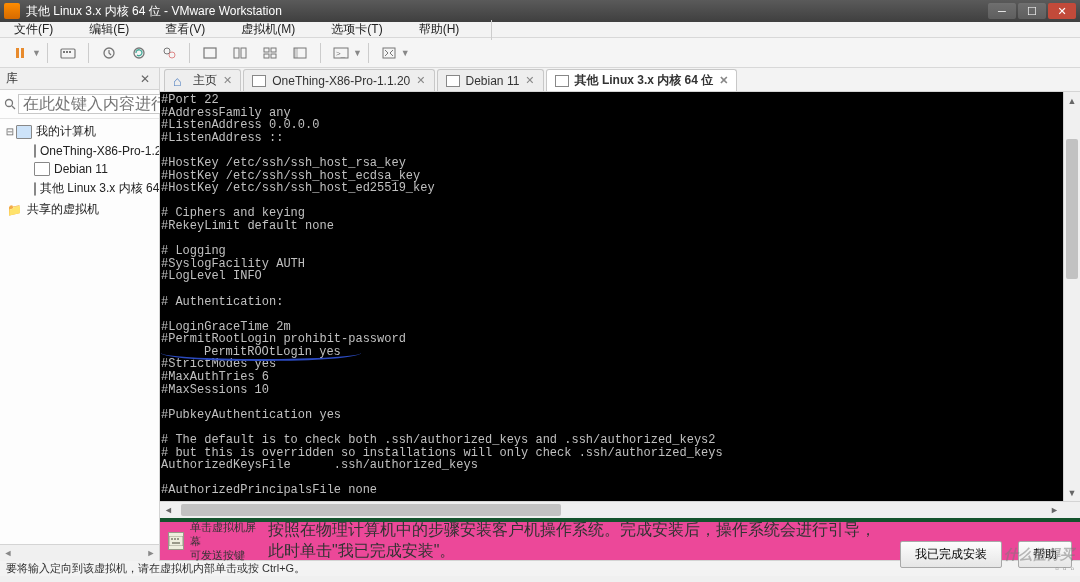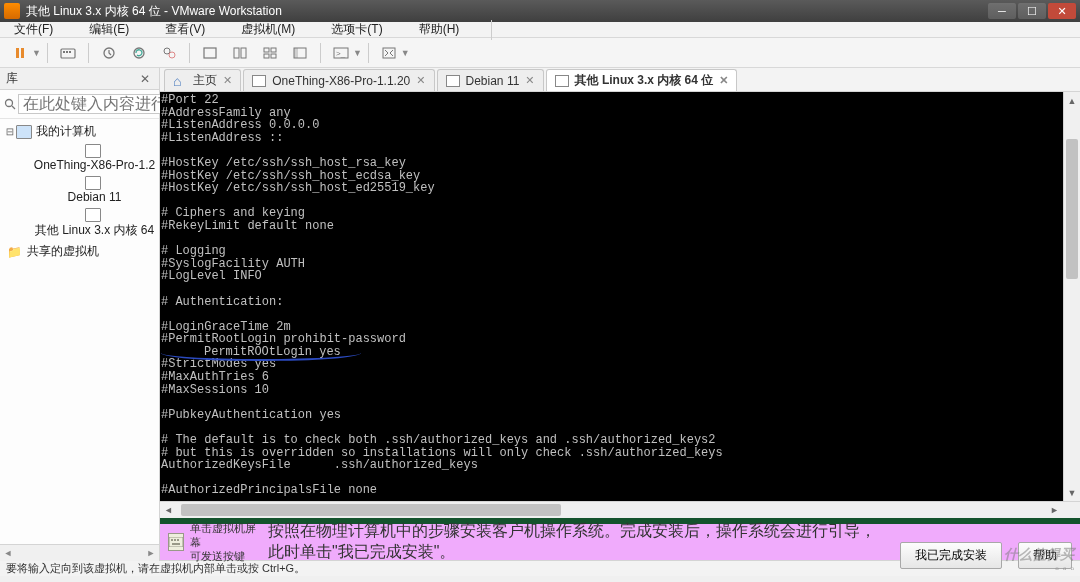--- a/index.html
+++ b/index.html
@@ -37,21 +37,21 @@
     .search-input { flex: 1; border: 1px solid #c8c8c8; padding: 5px 4px; font-size: 16px; height:20px; background:#fff; }
     .search-dd { width:16px; height:20px; border:1px solid #c8c8c8; border-left:none; display:flex; align-items:center; justify-content:center; font-size:8px; color:#555; cursor:pointer; background:#f4f4f4;}
     .tree { flex: 1; overflow: auto; padding: 2px 0; }
     .tree-item { display: flex; align-items: center; padding: 2px 4px; font-size: 12px; color:#222; cursor: pointer; white-space: nowrap; }
     .tree-toggle { width: 12px; text-align: center; color:#666; font-size:10px; }
     .tree-icon { width: 16px; height: 14px; margin-right: 4px; display:flex; align-items:center; justify-content:center;}
     .tree-icon.screen { border:1px solid #888; background:#cde3f9; border-radius:1px;}
     .tree-icon.vm { border:1px solid #888; background:#fff; border-radius:1px; position:relative;}
     .tree-icon.folder::before { content:"📁"; font-size:12px;}
     .indent-1 { padding-left: 7px; }
-    .indent-2 { padding-left: 34px; flex-direction: column; }
+    .indent-2 { padding-left: 34px; }
     .sidebar-scroll { height: 16px; border-top:1px solid #d4d4d4; display:flex; align-items:center; }
     .sb-arrow { width:16px; height:16px; display:flex; align-items:center; justify-content:center; color:#888; font-size:9px; cursor:pointer; background:#f0f0f0;}
     .sb-track { flex:1; background:#f0f0f0; height:16px;}
     
     
     .content { flex: 1; display: flex; flex-direction: column; background: #fff; min-width:0;}
     .tabs { height: 24px; background: #f3f3f3; border-bottom: 1px solid #d4d4d4; display: flex; align-items: flex-end; padding: 0 4px; gap: 2px; }
     .tab { height: 22px; padding: 0 8px; display: flex; align-items: center; gap: 6px; background: #eee; border: 1px solid #c8c8c8; border-bottom: none; border-radius: 3px 3px 0 0; font-size: 12px; cursor: pointer; color:#333;}
     .tab.active { background: #fff; font-weight: bold; }
     .tab-icon { width: 14px; height: 12px; }
@@ -69,21 +69,21 @@
     .vs-track { flex:1; position:relative;}
     .vs-thumb { position:absolute; left:2px; right:2px; top:30px; height:140px; background:#c2c2c2; border-radius:2px;}
     
     .hscroll-row { height:17px; background:#f0f0f0; border-top:1px solid #d4d4d4; display:flex;}
     .hs-arrow { width:17px; display:flex; align-items:center; justify-content:center; color:#666; font-size:9px; cursor:pointer;}
     .hs-track { flex:1; position:relative;}
     .hs-thumb { position:absolute; top:2px; bottom:2px; left:4px; width:380px; background:#c2c2c2; border-radius:2px;}
     .hs-corner { width:17px; background:#f0f0f0;}
     
     
-    .infobar { height: 42px; background: #f0abfc; border-top: 6px solid #14532d; display: flex; align-items: center; padding: 0 8px; gap: 10px; }
+    .infobar { height: 42px; background: #ec4899; border-top: 4px solid #14532d; display: flex; align-items: center; padding: 0 8px; gap: 10px; }
     .info-icon-box { display:flex; align-items:center; gap:6px; width:90px;}
     .info-icon { width:18px; height:18px; border:1px solid #998; background:#eed; display:flex; align-items:center; justify-content:center;}
     .info-label-group { font-size: 11px; color:#333; line-height:14px;}
     .info-text { flex: 1; font-size: 16px; color:#333; }
     .info-btn { padding: 4px 14px; background: linear-gradient(#fdfdfd,#e6e6e6); border: 1px solid #a8a8a8; border-radius: 2px; font-size: 12px; cursor: pointer; margin-left: 6px; margin-top: 26px; }
     
     
     .statusbar { height: 16px; background: #f3f3f3; border-top: 1px solid #d4d4d4; display: flex; align-items: center; padding: 0 6px; font-size: 11px; color:#333;}
     .status-right { margin-left:auto; display:flex; gap:4px; color:#888; font-size:10px;}
     

